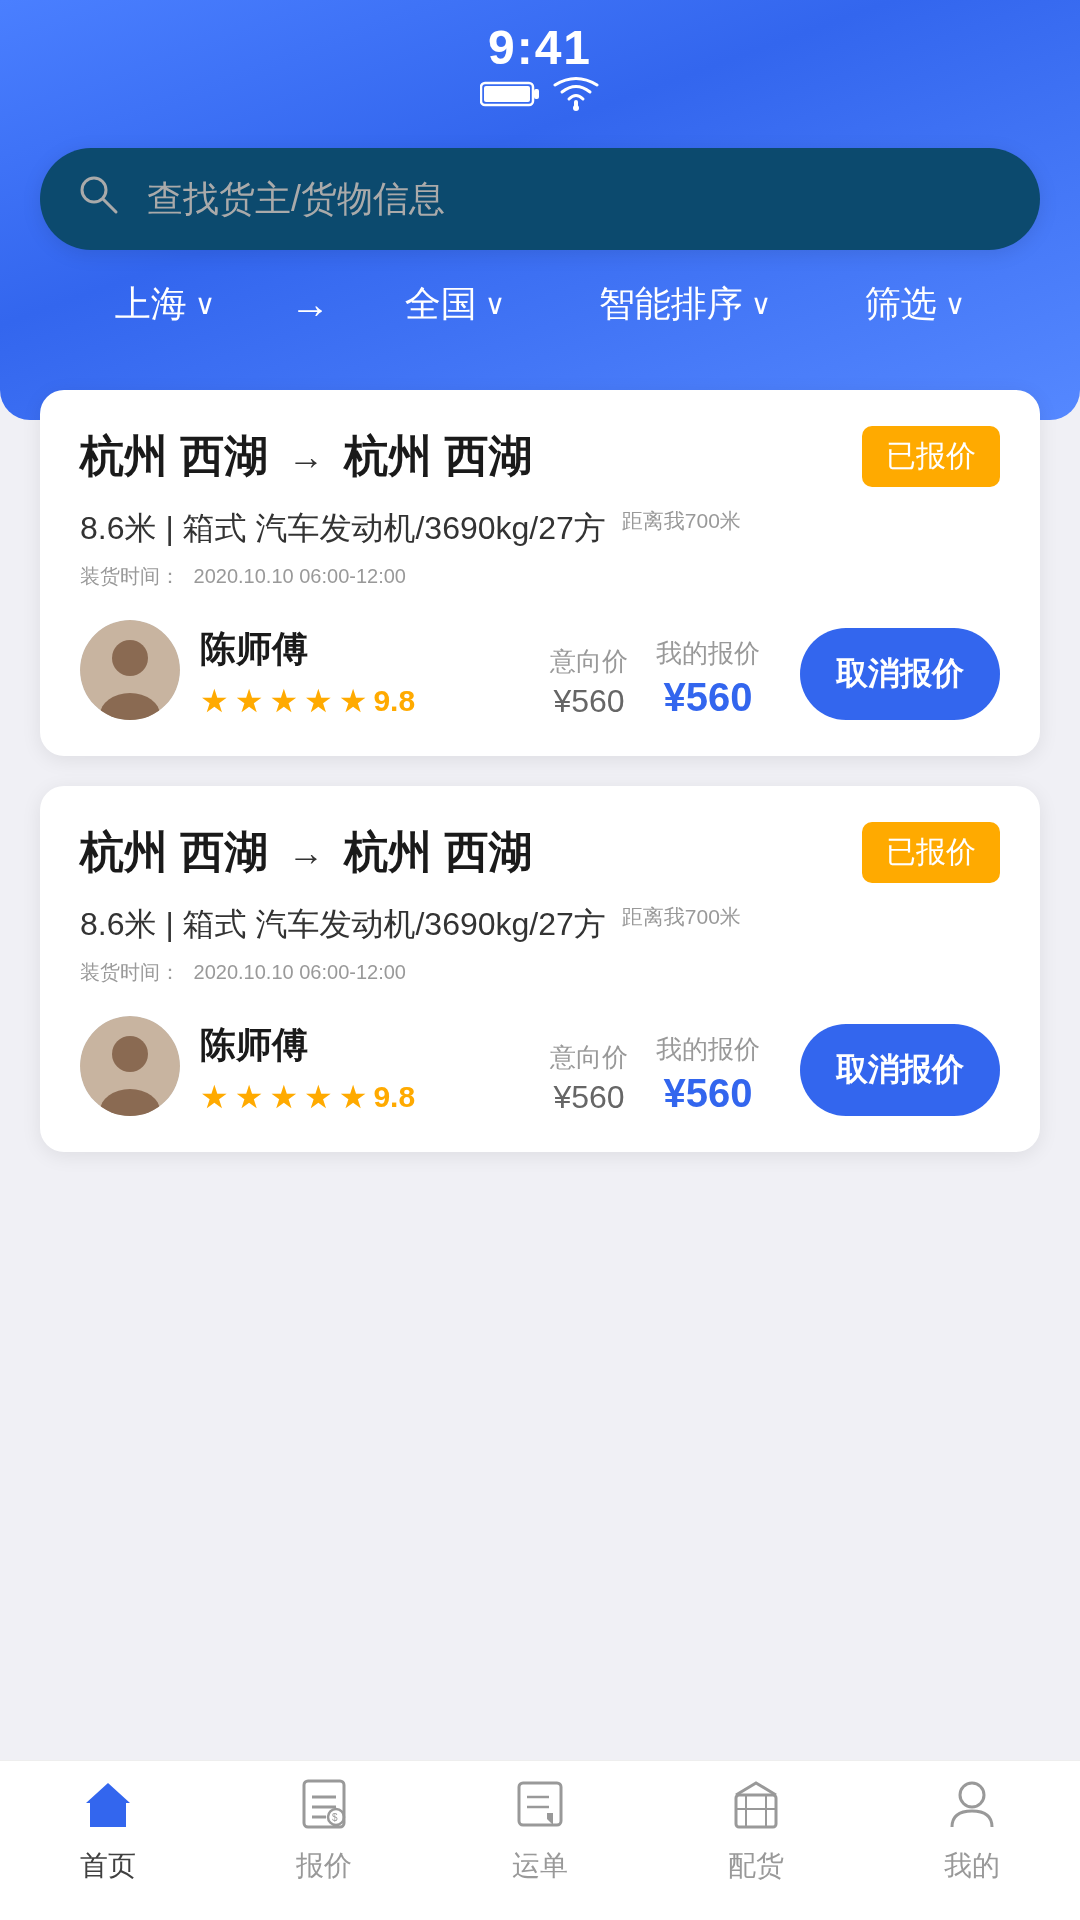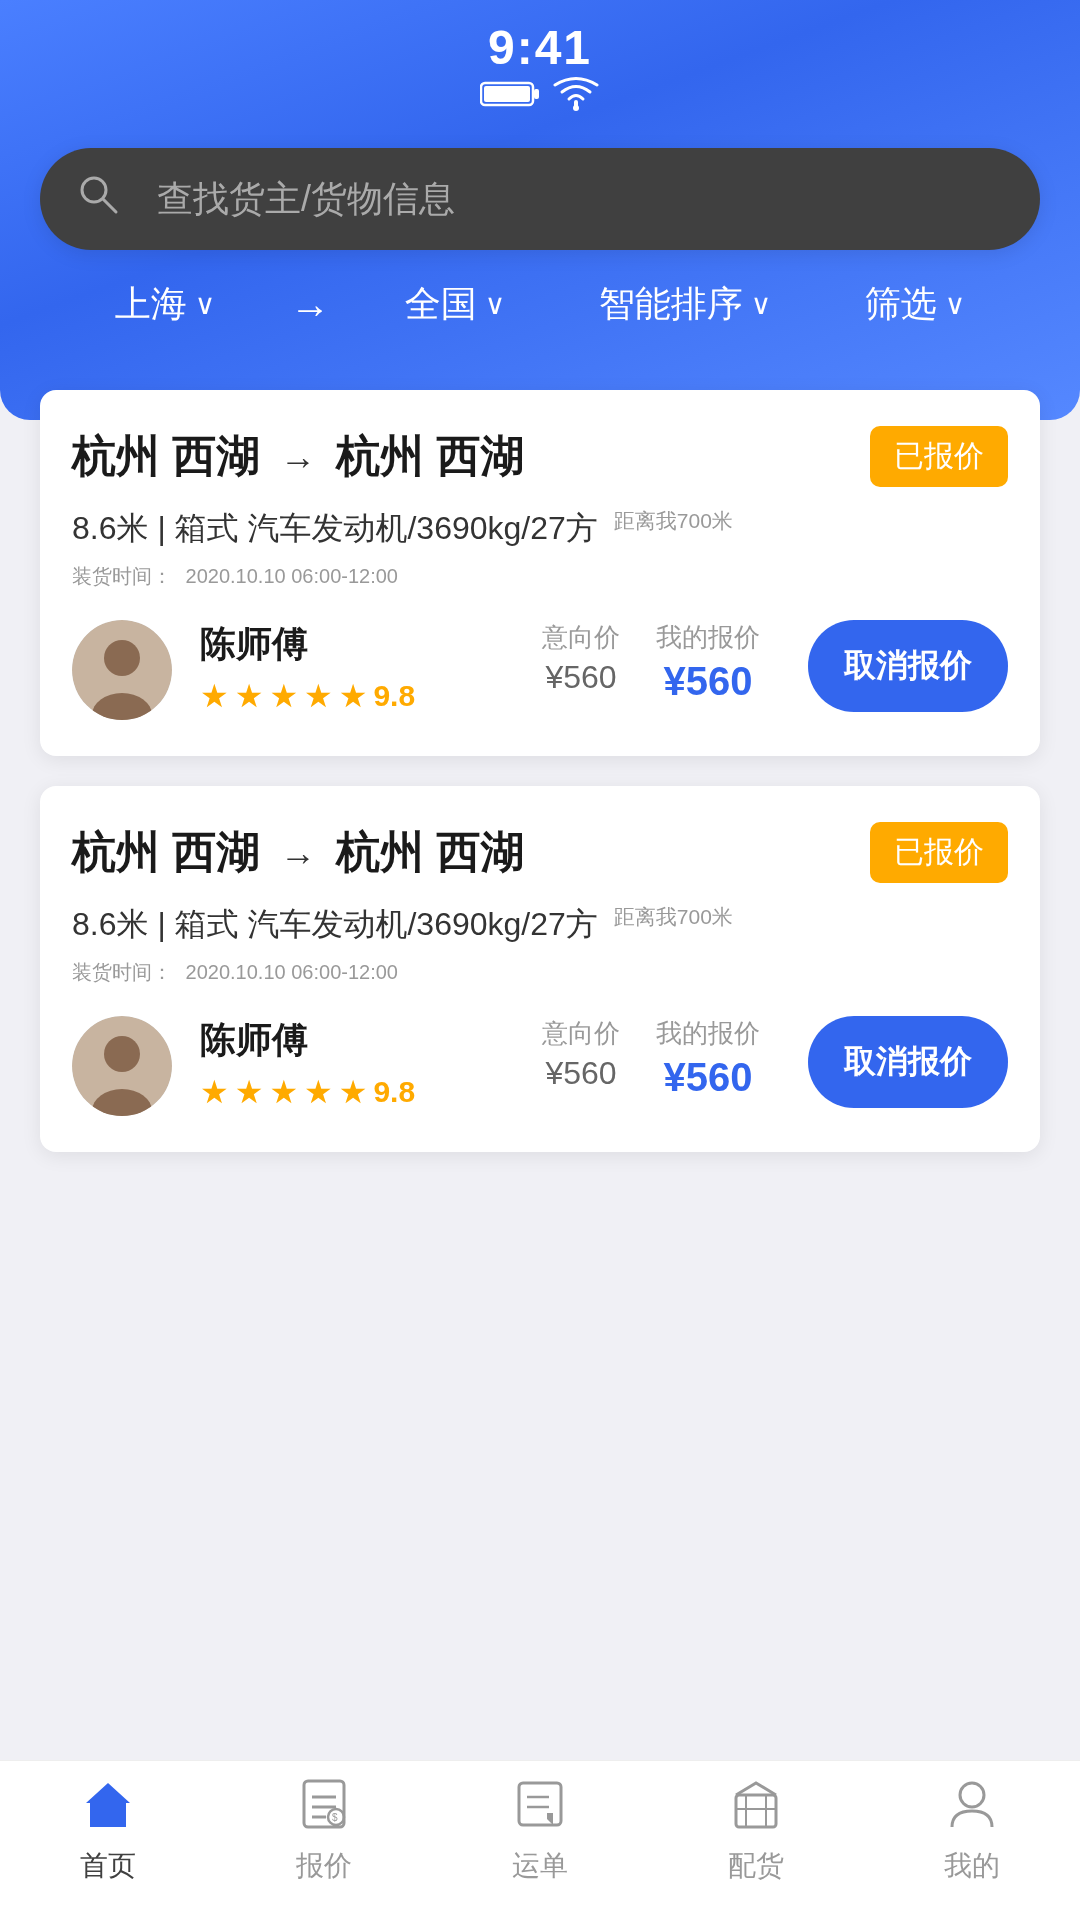--- a/index.html
+++ b/index.html
@@ -48,26 +48,26 @@
       gap: 12px;
     }
 
     .search-bar-container {
       position: relative;
       z-index: 10;
       padding: 20px 40px 30px;
     }
 
     .search-bar {
-      background: #404040;
+      background: #0c4a6e;
       border-radius: 60px;
       display: flex;
       align-items: center;
       padding: 24px 36px;
-      gap: 37px;
+      gap: 27px;
       box-shadow: 0 4px 20px rgba(0,0,0,0.1);
     }
 
     .search-icon {
       color: #aaa;
       font-size: 44px;
     }
 
     .search-placeholder {
       color: #aaa;
@@ -107,22 +107,22 @@
       position: absolute;
       top: 370px;
       left: 0;
       right: 0;
       padding: 20px 40px 0;
       z-index: 20;
     }
 
     .card {
       background: white;
-      border-radius: 16px;
-      padding: 36px 32px;
+      border-radius: 24px;
+      padding: 36px 40px;
       margin-bottom: 30px;
       box-shadow: 0 4px 20px rgba(0,0,0,0.08);
     }
 
     .card-header {
       display: flex;
       justify-content: space-between;
       align-items: center;
       margin-bottom: 20px;
     }
@@ -170,22 +170,22 @@
       margin-bottom: 30px;
     }
 
     .loading-time-value {
       color: #999;
       margin-left: 8px;
     }
 
     .card-footer {
       display: flex;
-      align-items: flex-start;
-      gap: 28px;
+      align-items: flex-end;
+      gap: 20px;
     }
 
     .avatar {
       width: 100px;
       height: 100px;
       border-radius: 50%;
       background: #ddd;
       overflow: hidden;
       flex-shrink: 0;
       display: flex;

